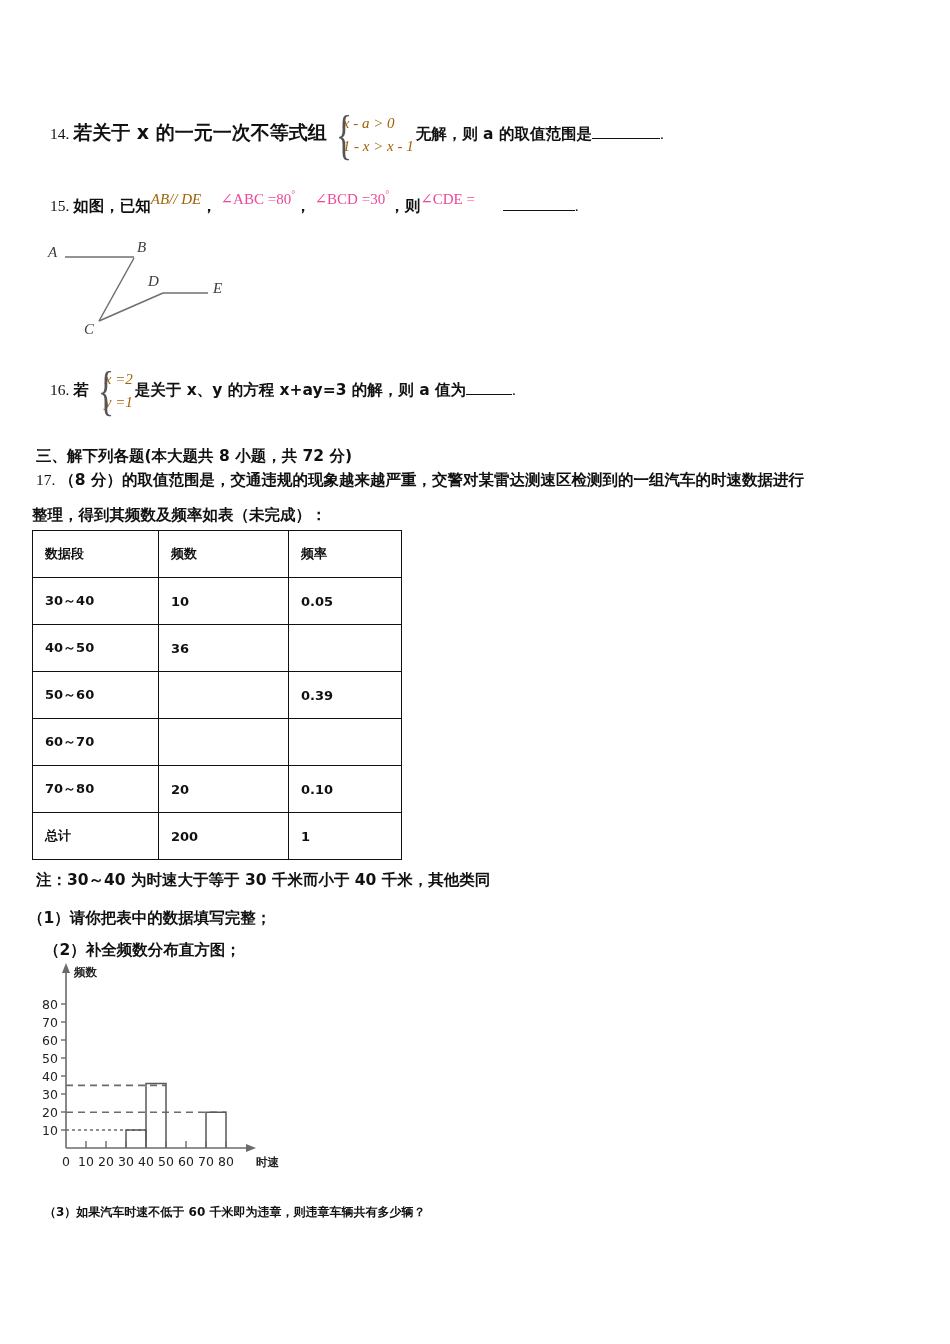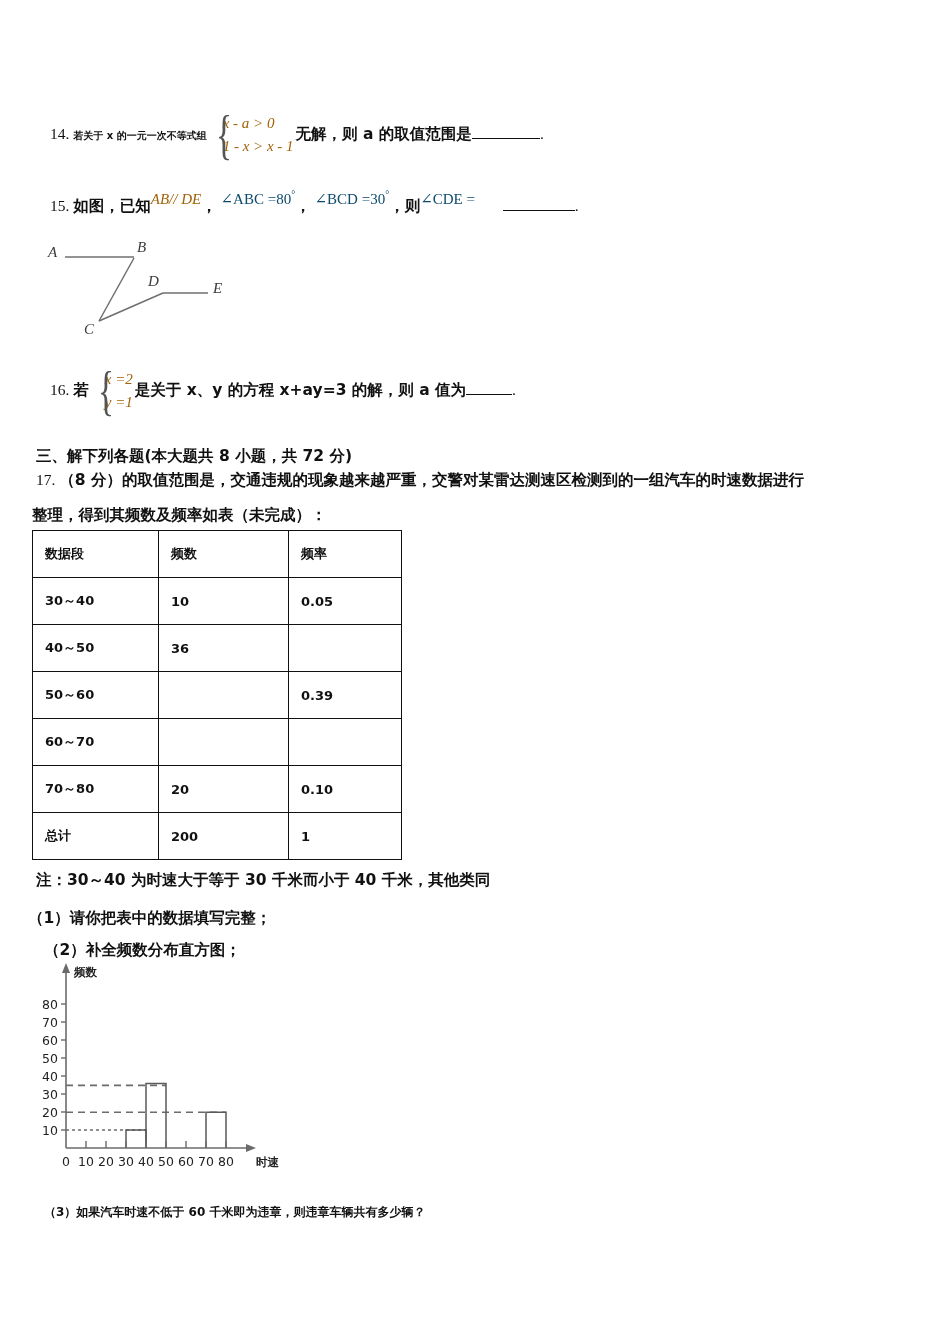--- a/index.html
+++ b/index.html
@@ -34,37 +34,37 @@
     font-weight: bold;
   }
   .mathit {
     font-family: "Liberation Serif", "DejaVu Serif", serif;
     font-style: italic;
     color: #a16207;
   }
   .mathup {
     font-family: "Liberation Serif", "DejaVu Serif", serif;
     font-style: normal;
-    color: #0c4a6e;
+    color: #ec4899;
   }
   .blank-line {
     display: inline-block;
     border-bottom: 1.5px solid #111;
     vertical-align: baseline;
   }
 
   
   #q14 {
     left: 50px;
     top: 112px;
     font-size: 15.5px;
     line-height: 1;
     white-space: nowrap;
   }
-  #q14 .lead { font-size: 10px; }
+  #q14 .lead { font-size: 19px; }
   .sysbrace {
     display: inline-block;
     position: relative;
     vertical-align: middle;
     margin: 0 2px 0 4px;
   }
   .sysbrace > .brace {
     position: absolute;
     left: 0;
     top: 50%;

